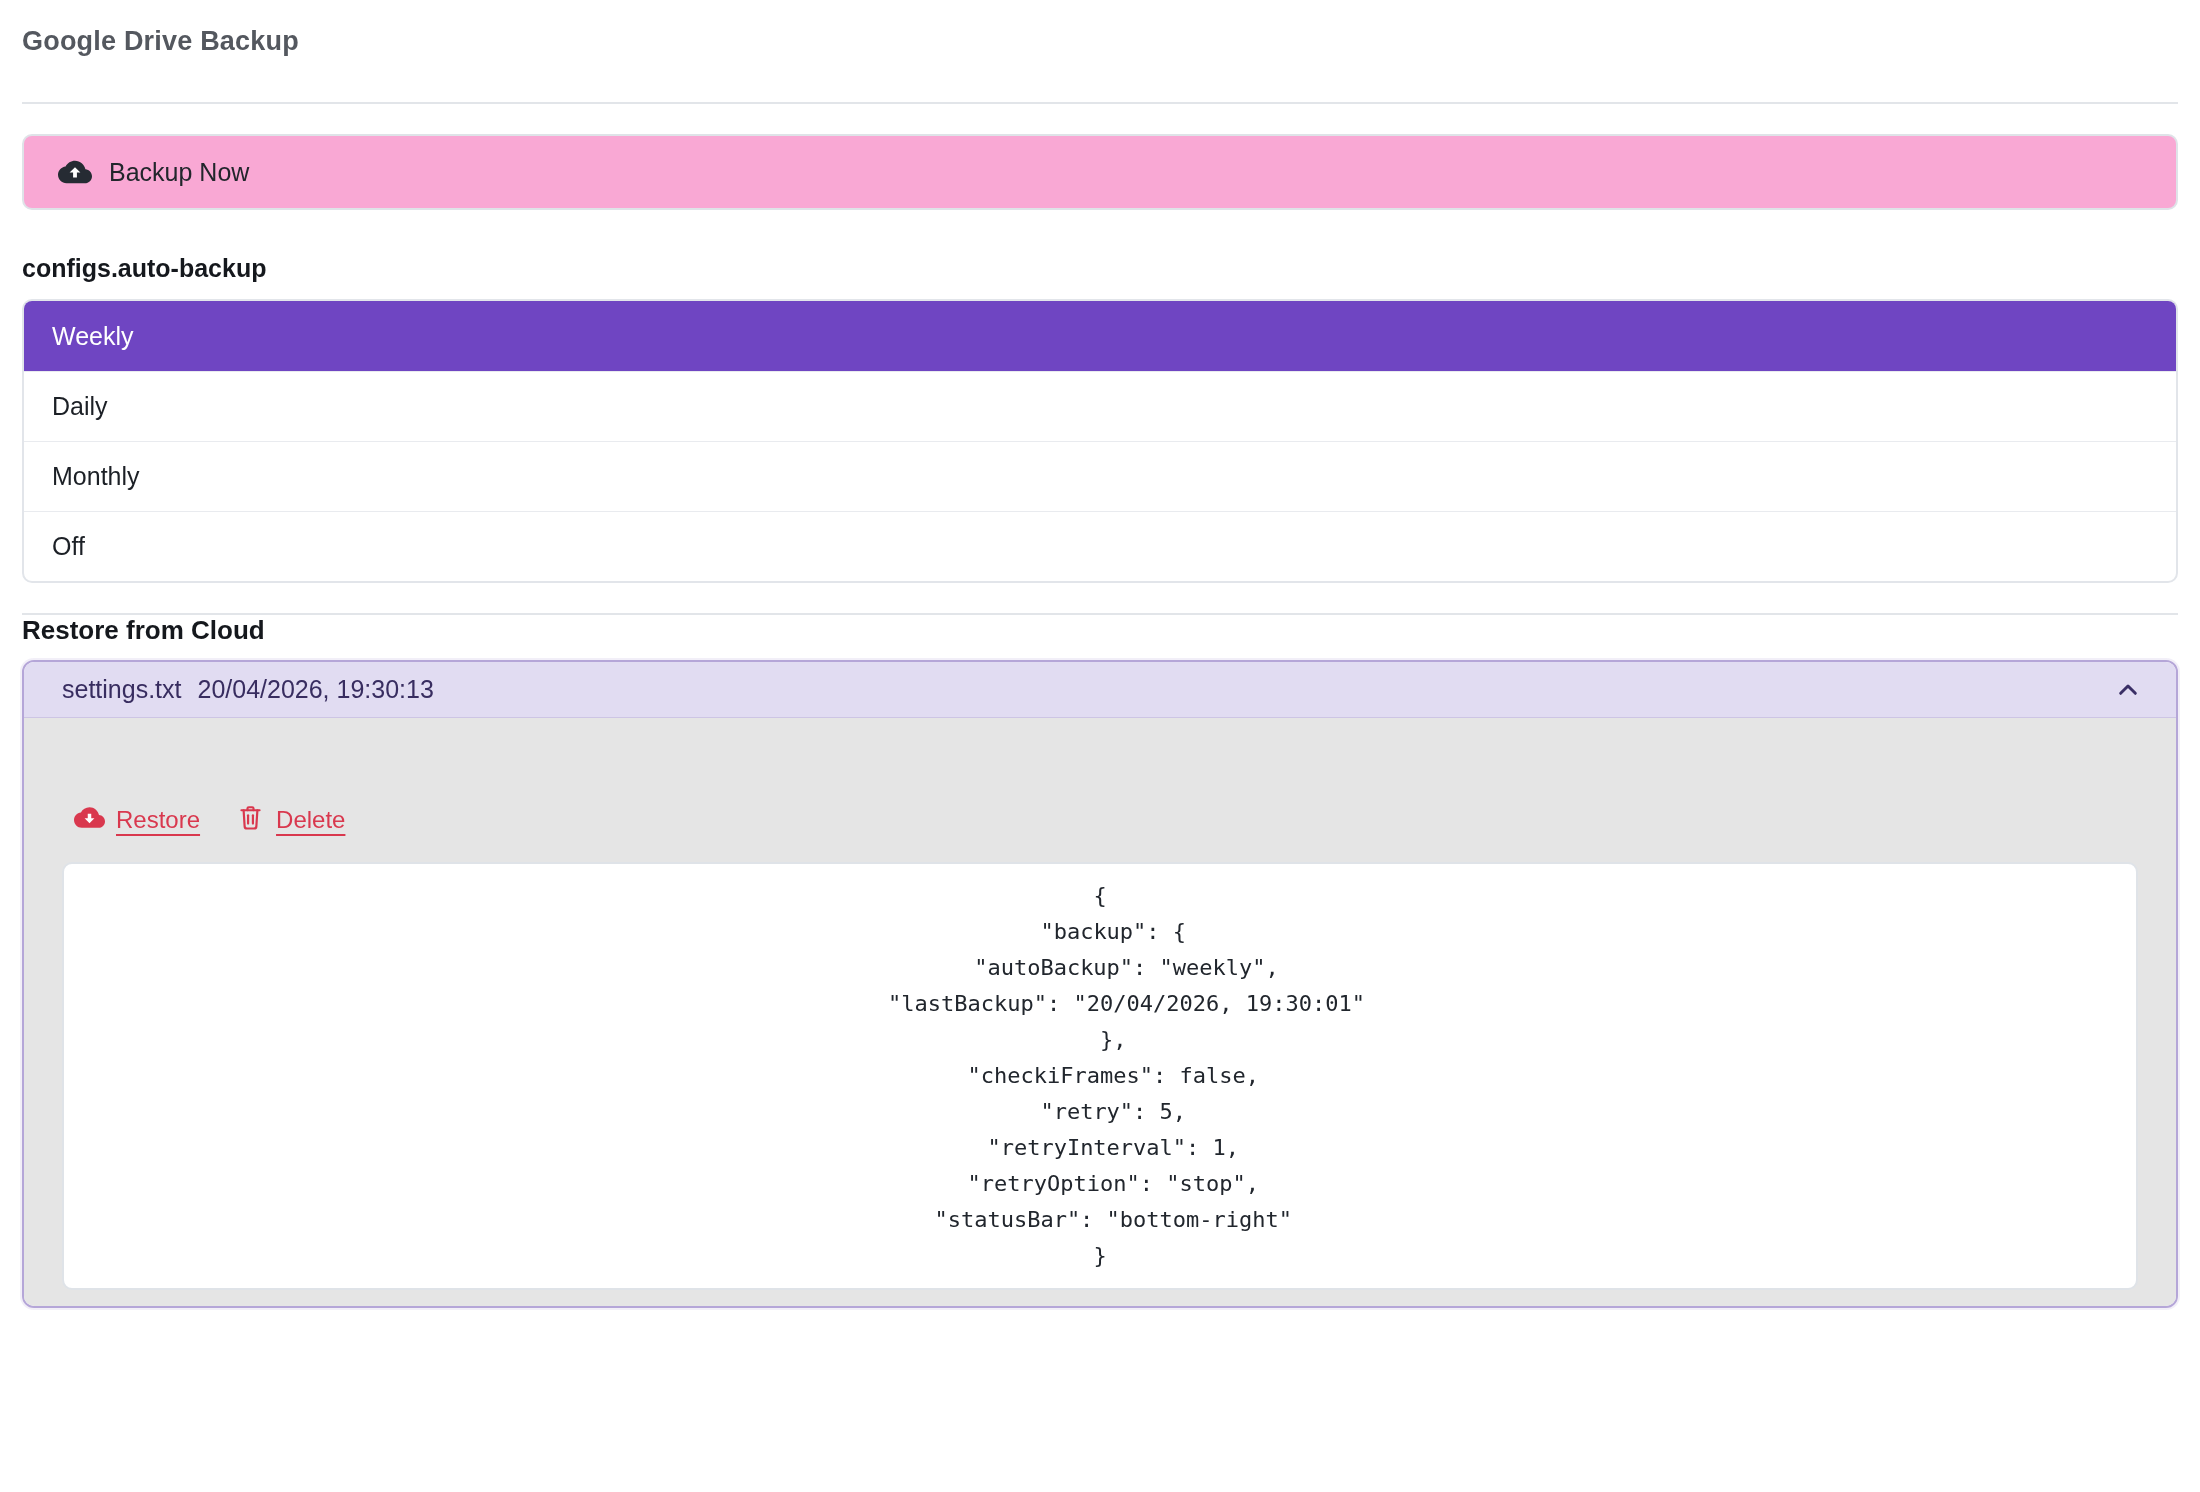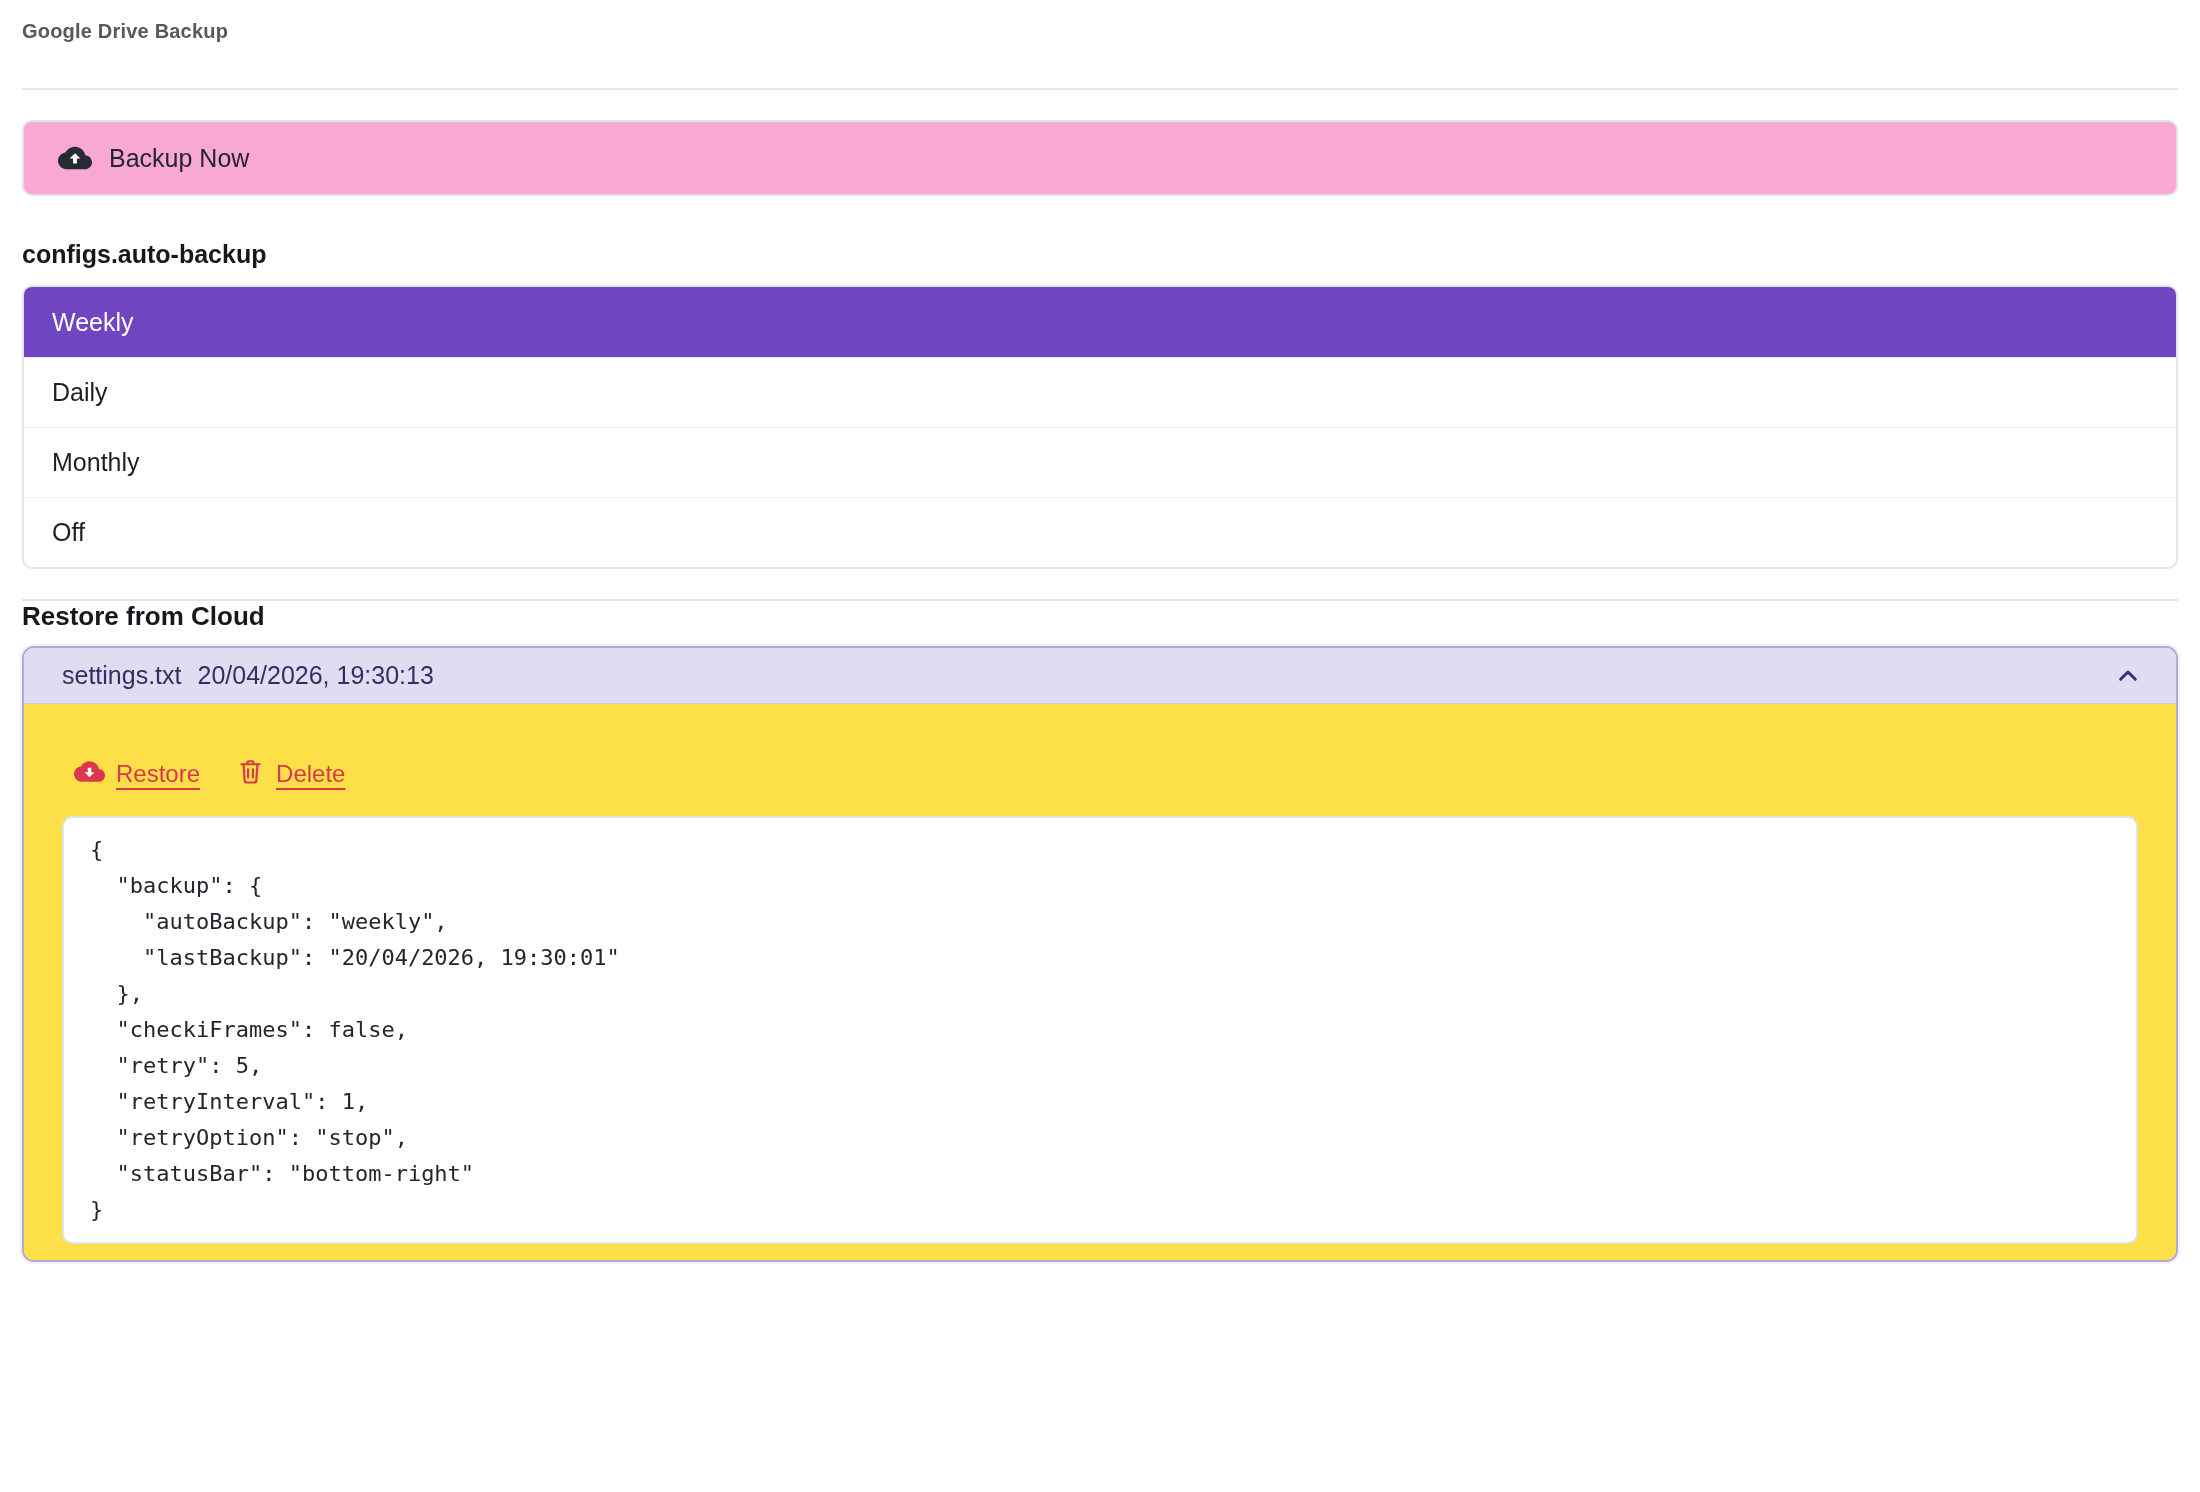--- a/index.html
+++ b/index.html
@@ -6,24 +6,25 @@
   html, body { width: 2200px; height: 1492px; overflow: hidden; }
   body {
     background: #ffffff;
     font-family: "Liberation Sans", sans-serif;
     color: #1b1f26;
   }
   .page { padding: 20px 22px 0 22px; }
 
   
   .page-title {
-    font-size: 20px;
+    font-size: 27px;
     font-weight: 700;
     color: #54585f;
     letter-spacing: .2px;
+    margin-top: 6px;
   }
   .hr {
     height: 0;
     border-top: 2px solid #e2e5e9;
     margin-top: 45px;
   }
   .hr2 { margin-top: 30px; }
 
   
   .backup-btn {
@@ -104,21 +105,21 @@
     background: #e1dcf2;
     border-bottom: 1px solid #cdc5e4;
     color: #382d60;
   }
   .file-name { white-space: nowrap; }
   .file-date { white-space: nowrap; }
   .acc-item.collapsed .file-name { color: #23272e; }
   .acc-item.collapsed .file-date { color: #30353c; }
   .chev { margin-left: auto; display: flex; align-items: center; }
 
-  .acc-body { padding: 52px 38px 16px 38px; background: #fde047; }
+  .acc-body { padding: 84px 38px 16px 38px; background: #e5e5e5; text-align: center; }
 
   .links-row {
     display: flex;
     align-items: center;
     gap: 36px;
     margin-left: 12px;
     height: 36px;
   }
   .link {
     display: flex;

